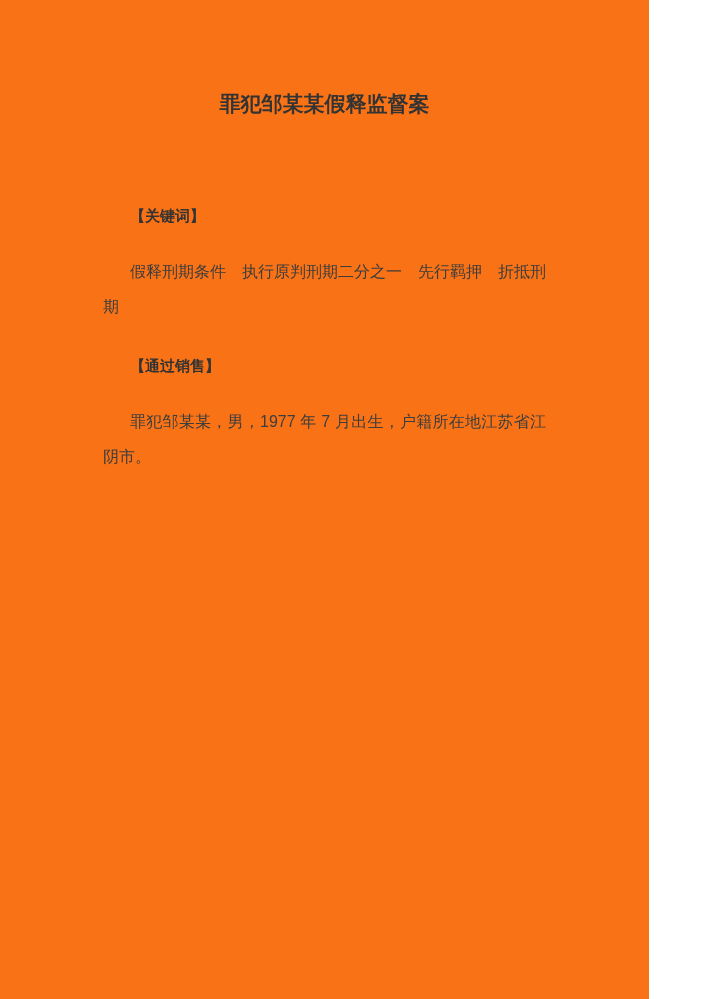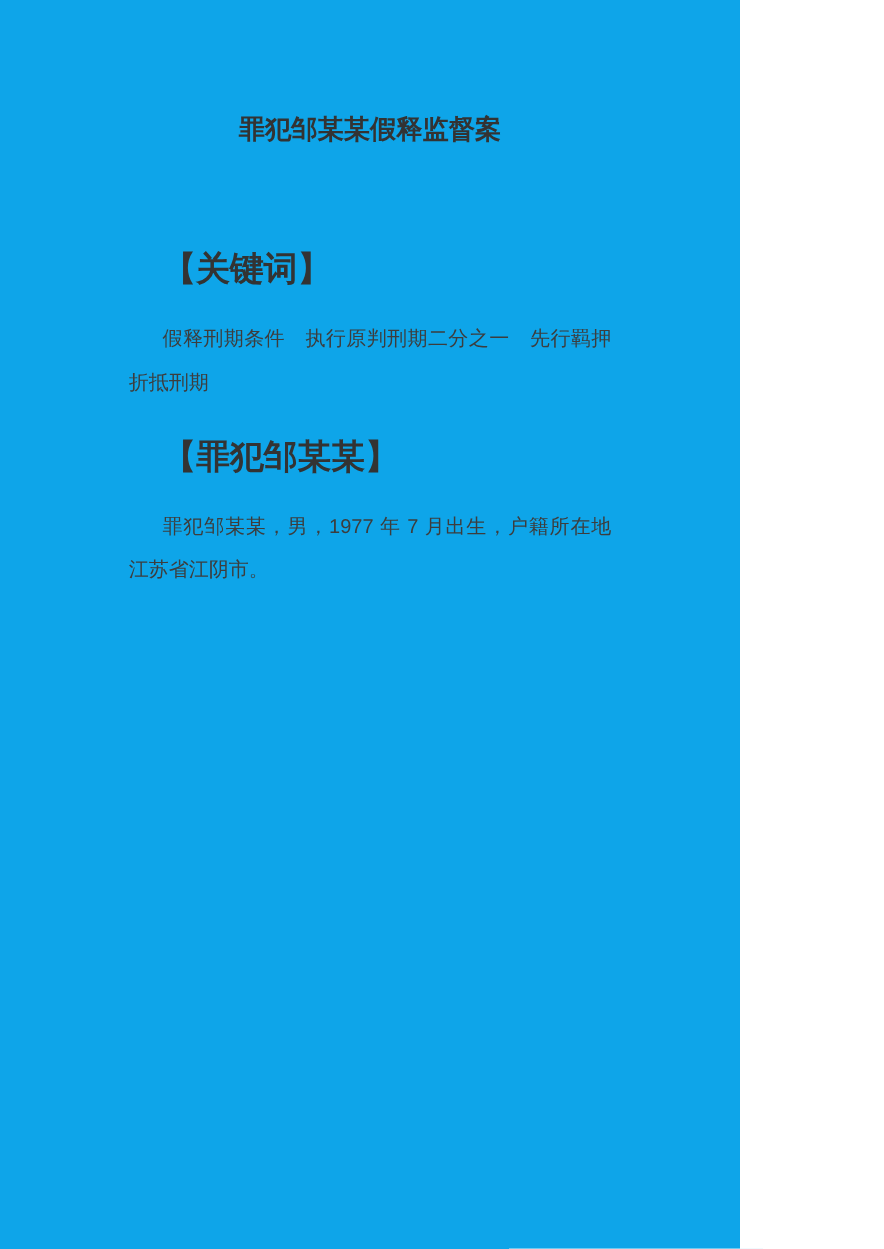--- a/index.html
+++ b/index.html
@@ -2,23 +2,23 @@
 <html lang="zh"><head>
 <meta charset="utf-8">
 <style>
   html, body {
     margin: 0;
     padding: 0;
     background: #ffffff;
   }
   .page {
     position: relative;
-    width: 592px;
+    width: 649px;
     height: 999px;
-    background: #0ea5e9;
+    background: #f97316;
     box-sizing: border-box;
     padding: 86px 103px 0 103px;
     font-family: "Liberation Sans", sans-serif;
     color: #3d3d3d;
     overflow: hidden;
   }
   .doc-title {
     font-size: 21px;
     line-height: 35px;
     font-weight: 700;
@@ -29,21 +29,21 @@
   .doc-subtitle {
     font-family: "Liberation Serif", serif;
     font-size: 18px;
     line-height: 35px;
     font-weight: 400;
     text-align: center;
     margin: 21px 0 0 0;
     color: #3d3d3d;
   }
   .sec-head {
-    font-size: 27px;
+    font-size: 15px;
     line-height: 35px;
     font-weight: 700;
     margin: 24px 0 0 0;
     text-indent: 27px;
     color: #333333;
   }
   .sec-head.first {
     margin-top: 77px;
   }
   .body-para {
@@ -62,18 +62,18 @@
 
   <h1 class="doc-title">罪犯邹某某假释监督案</h1>
 
 
   <h2 class="sec-head first">【关键词】</h2>
 
   <p class="body-para">假释刑期条件　执行原判刑期二分之一　先行羁押　折抵刑期</p>
 
 
 
-  <h2 class="sec-head">【罪犯邹某某】</h2>
+  <h2 class="sec-head">【通过销售】</h2>
 
   <p class="body-para">罪犯邹某某，男，1977 年 7 月出生，户籍所在地江苏省江阴市。</p>
 
 
 </div>
 
 </body></html>

